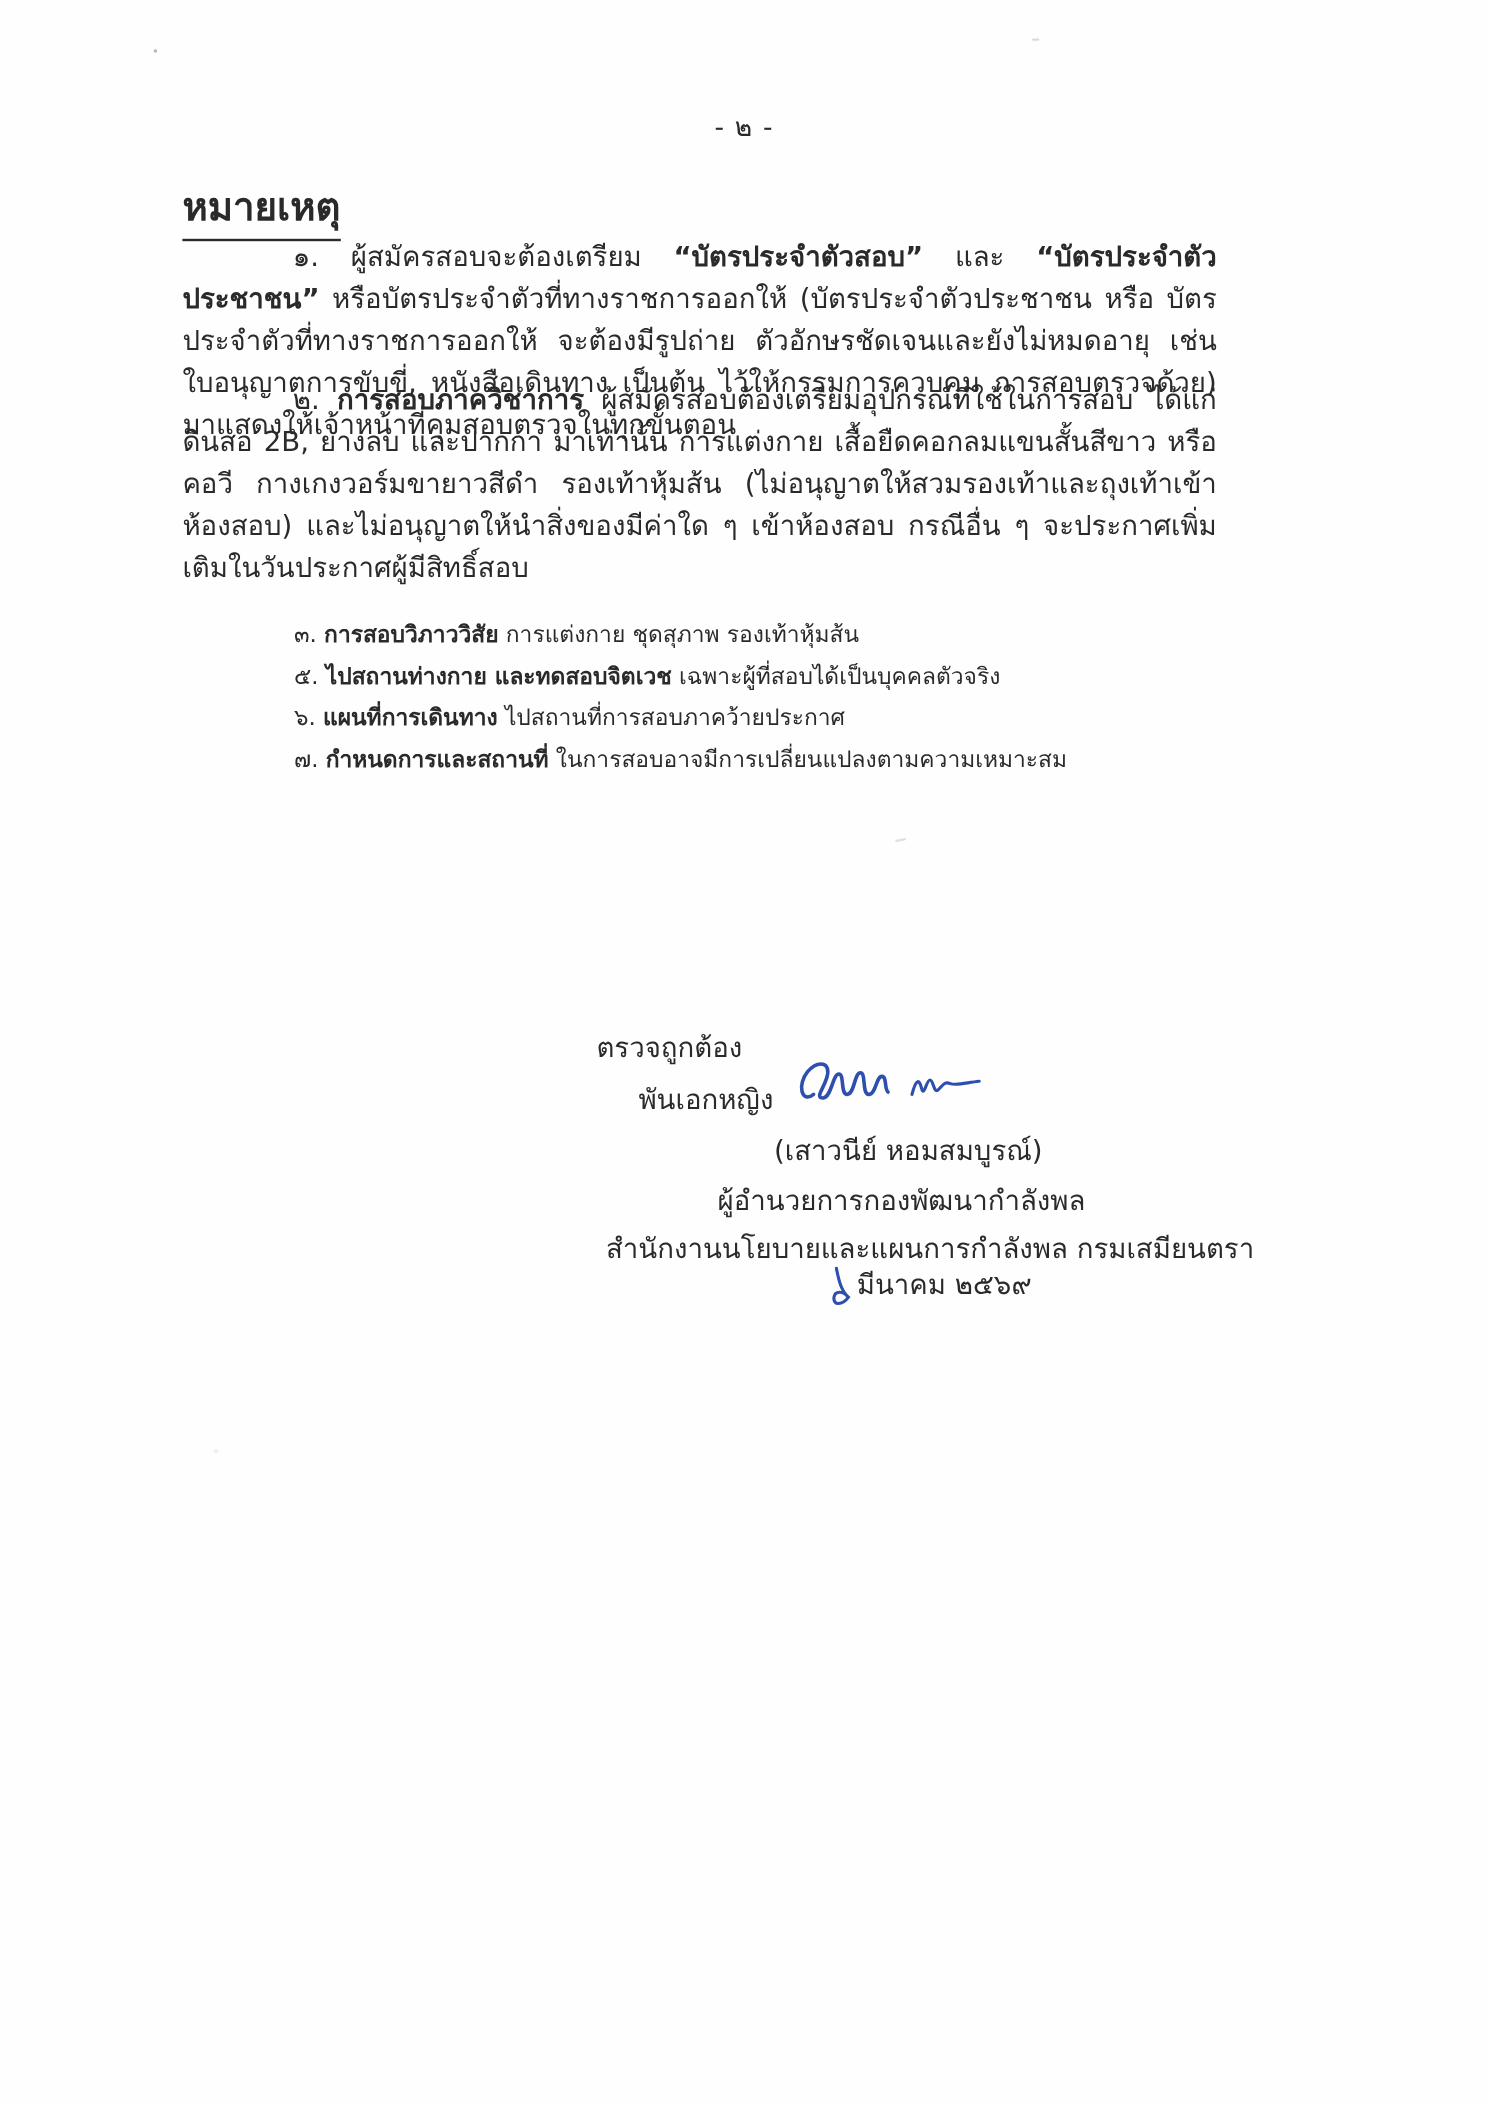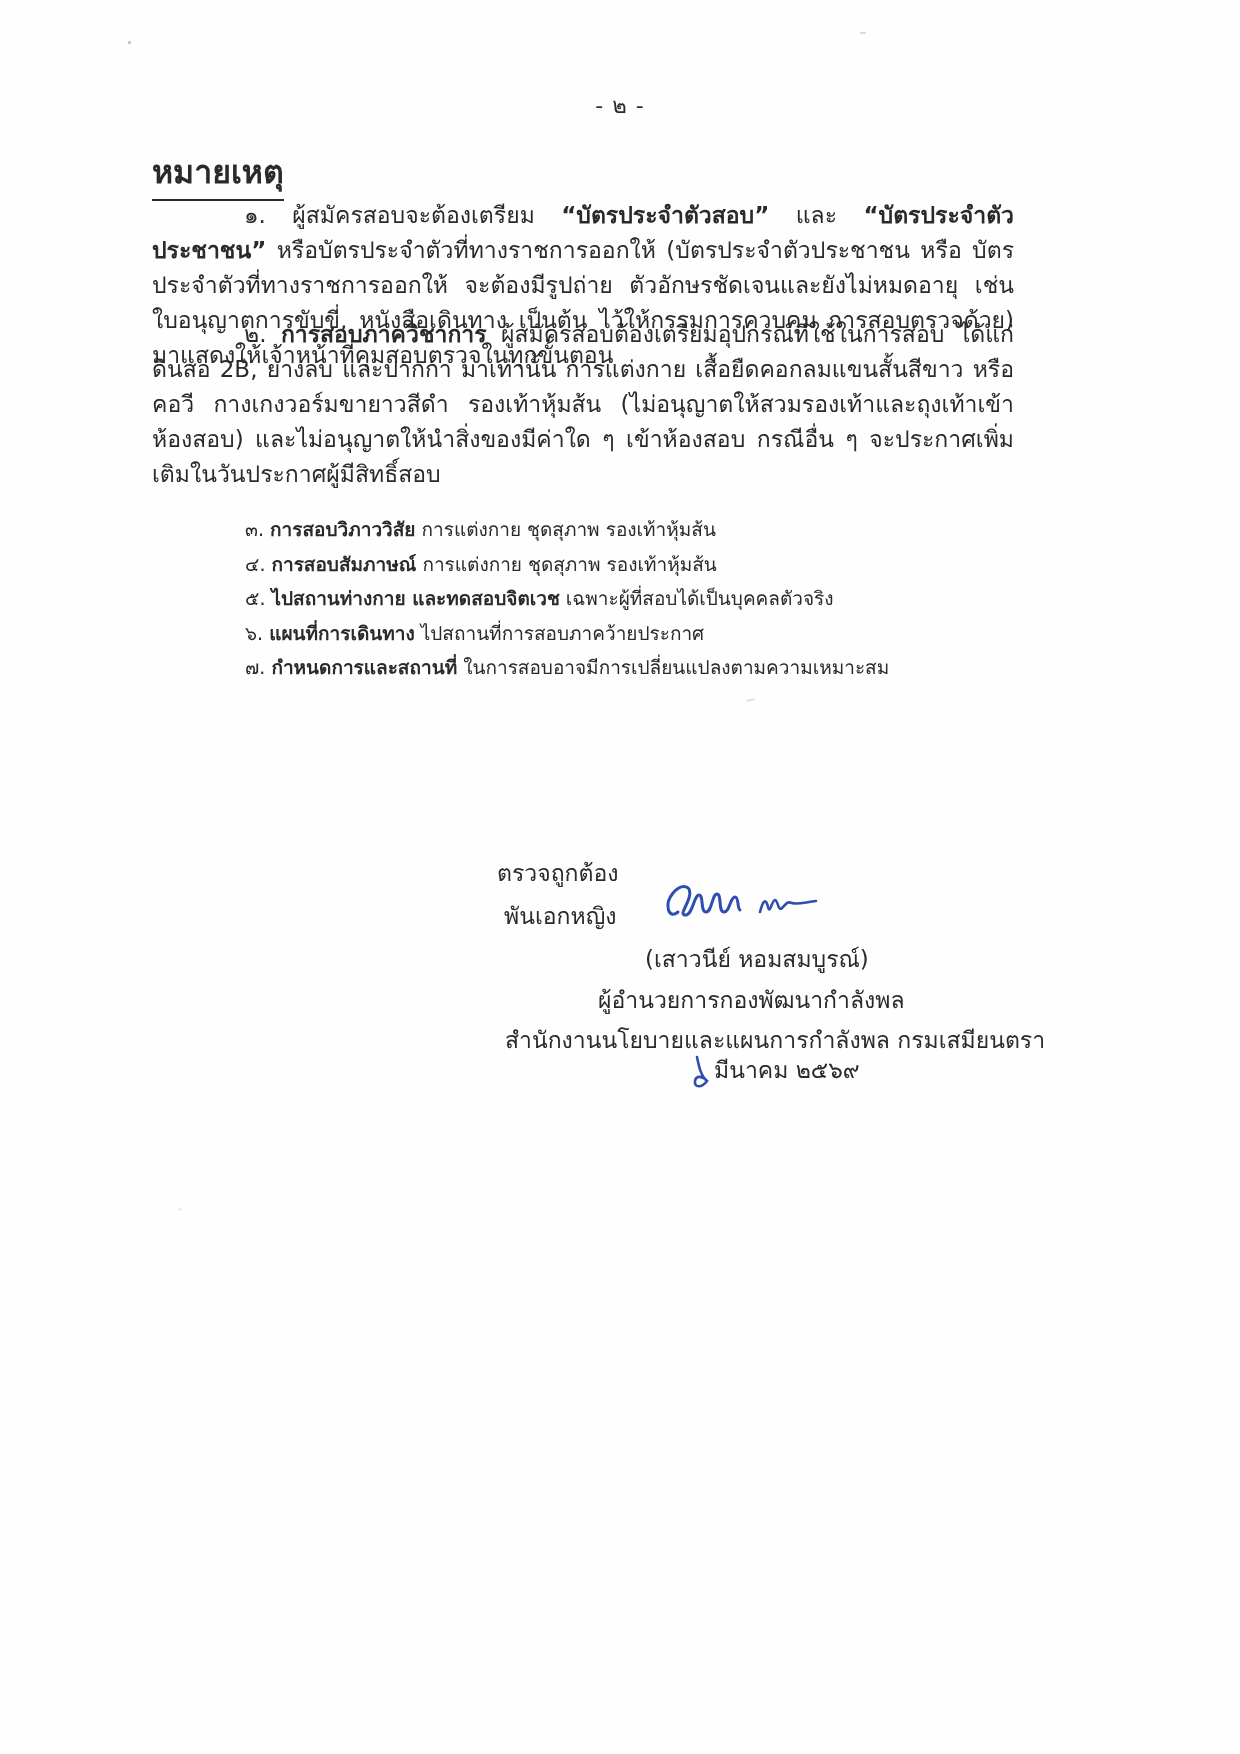--- a/index.html
+++ b/index.html
@@ -44,21 +44,21 @@
     position: absolute;
     left: 245px; top: 512px;
     font-size: 19px;
     line-height: 34px;
   }
   .item { margin: 0 0 0.5px 0; white-space: nowrap; }
   .b { font-weight: 700; }
   .sigblock { position: absolute; left: 0; top: 0; width: 100%; height: 100%; pointer-events: none; }
   .sig-line { position: absolute; font-size: 23px; white-space: nowrap; }
   .verify   { left: 497px; top: 855px; }
-  .rank     { left: 504px; top: 898px; }
+  .rank     { left: 532px; top: 898px; }
   .signame  { left: 645px; top: 941px; }
   .pos1     { left: 598px; top: 982px; }
   .pos2     { left: 505px; top: 1022px; }
   .dateline { left: 688px; top: 1052px; display: flex; align-items: flex-end; }
   .sig-svg  { position: absolute; left: 656px; top: 872px; }
   
   .art { position: absolute; background: #9a9a9a; border-radius: 50%; opacity: .7; }
   .art1 { left: 128px; top: 41px; width: 3px; height: 3px; }
   .art2 { left: 860px; top: 32px; width: 6px; height: 2px; border-radius: 2px; opacity: .35; }
   .art3 { left: 746px; top: 699px; width: 9px; height: 2px; border-radius: 2px; opacity: .3; transform: rotate(-12deg); }
@@ -72,21 +72,20 @@
   <div class="pagenum">- ๒ -</div>
 
   <div class="heading">หมายเหตุ</div>
 
   <div class="para p1"><span>๑. ผู้สมัครสอบจะต้องเตรียม </span><span class="b">“บัตรประจำตัวสอบ”</span><span>  และ </span><span class="b">“บัตรประจำตัวประชาชน”</span><span> หรือบัตรประจำตัวที่ทางราชการออกให้ (บัตรประจำตัวประชาชน หรือ บัตรประจำตัวที่ทางราชการออกให้ จะต้องมีรูปถ่าย ตัวอักษรชัดเจนและยังไม่หมดอายุ เช่น ใบอนุญาตการขับขี่, หนังสือเดินทาง เป็นต้น ไว้ให้กรรมการควบคุม การสอบตรวจด้วย) มาแสดงให้เจ้าหน้าที่คุมสอบตรวจในทุกขั้นตอน</span></div>
 
   <div class="para p2"><span>๒. </span><span class="b">การสอบภาควิชาการ</span><span> ผู้สมัครสอบต้องเตรียมอุปกรณ์ที่ใช้ในการสอบ ได้แก่ ดินสอ 2B, ยางลบ และปากกา มาเท่านั้น การแต่งกาย เสื้อยืดคอกลมแขนสั้นสีขาว หรือคอวี กางเกงวอร์มขายาวสีดำ รองเท้าหุ้มส้น (ไม่อนุญาตให้สวมรองเท้าและถุงเท้าเข้าห้องสอบ) และไม่อนุญาตให้นำสิ่งของมีค่าใด ๆ เข้าห้องสอบ กรณีอื่น ๆ จะประกาศเพิ่มเติมในวันประกาศผู้มีสิทธิ์สอบ</span></div>
 
   <div class="items">
     <div class="item"><span>๓. </span><span class="b">การสอบวิภาววิสัย</span><span> การแต่งกาย ชุดสุภาพ รองเท้าหุ้มส้น</span></div>
-    <div class="item"><span>๔. </span><span class="b">การสอบสัมภาษณ์</span><span>  การแต่งกาย ชุดสุภาพ รองเท้าหุ้มส้น</span></div>
     <div class="item"><span>๕. </span><span class="b">ไปสถานท่างกาย และทดสอบจิตเวช</span><span>  เฉพาะผู้ที่สอบได้เป็นบุคคลตัวจริง</span></div>
     <div class="item"><span>๖. </span><span class="b">แผนที่การเดินทาง</span><span> ไปสถานที่การสอบภาคว้ายประกาศ</span></div>
     <div class="item"><span>๗. </span><span class="b">กำหนดการและสถานที่</span><span> ในการสอบอาจมีการเปลี่ยนแปลงตามความเหมาะสม</span></div>
   </div>
 
   <div class="sigblock">
 
     <div class="sig-line verify">ตรวจถูกต้อง</div>
 
     <div class="sig-line rank">พันเอกหญิง</div>

